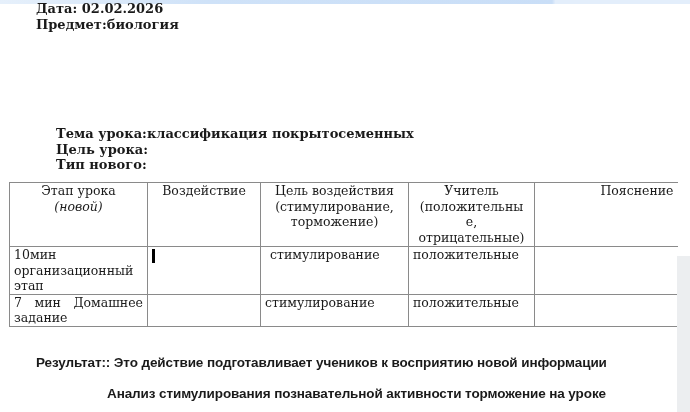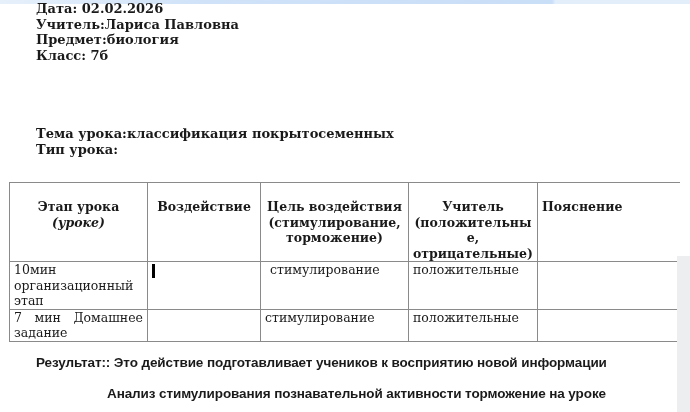--- a/index.html
+++ b/index.html
@@ -13,31 +13,31 @@
       position: absolute; left: 0; top: 0; width: 690px; height: 4px;
       background: linear-gradient(to right, #e6f0fb 0%, #cfe2f8 30%, #c9def7 80%, #e3eefb 80.5%, #e3eefb 100%);
     }
     .side-panel {
       position: absolute; left: 677px; top: 256px; width: 13px; height: 156px;
       background: #eceef0;
     }
     .meta { position: absolute; left: 36px; top: 1px; font-weight: bold; font-size: 13px; line-height: 15.5px; }
     .meta div { white-space: nowrap; }
     .lesson { position: absolute; left: 36px; top: 126px; font-weight: bold; font-size: 13px; line-height: 15.5px; }
-    .lesson div { white-space: nowrap; }
+    .lesson div { white-space: nowrap; margin-left: 20px; }
     table.plan {
       position: absolute; left: 9px; top: 182px;
       border-collapse: collapse; table-layout: fixed;
       font-size: 12.5px; line-height: 15.5px;
     }
     table.plan td, table.plan th {
       border: 1px solid #8a8a8a; vertical-align: top; padding: 0 4px;
     }
-    table.plan th { font-weight: bold; text-align: center; padding-top: 16px; }
-    table.plan th.right-align { text-align: left; border-right: none; }
+    table.plan th { font-weight: normal; text-align: center; padding-top: 0; }
+    table.plan th.right-align { text-align: right; border-right: none; }
     table.plan td.last { border-right: none; }
     .italic { font-style: italic; }
     .bold { font-weight: bold; }
     .justify { text-align: justify; text-align-last: left; }
     .result {
       position: absolute; left: 36px; top: 355px; font-weight: bold;
       font-family: "Liberation Sans", "DejaVu Sans", sans-serif; font-size: 13.5px; white-space: nowrap; letter-spacing: -0.1px;
     }
     .analysis {
       position: absolute; left: 107px; top: 386px; font-weight: bold;
@@ -47,43 +47,42 @@
       display: inline-block; width: 3px; height: 14px; background: #000; margin-top: 2px;
     }
   </style>
 </head>
 <body>
 
 <div class="topbar"></div>
 
 <div class="meta">
   <div>Дата: 02.02.2026</div>
-  <div>Учитель:Лариса Павловна</div>
   <div>Предмет:биология</div>
-  <div>Класс: 7б</div>
 </div>
 
 <div class="lesson">
   <div>Тема урока:классификация покрытосеменных</div>
-  <div>Тип урока:</div>
+  <div>Цель урока:</div>
+  <div>Тип нового:</div>
 </div>
 
 <table class="plan">
   <colgroup>
     <col style="width:138px">
     <col style="width:113px">
     <col style="width:148px">
     <col style="width:126px">
     <col style="width:143px">
   </colgroup>
   <tbody>
       <tr style="height:64px">
     <th>
       <div>Этап урока</div>
-      <div class="italic">(уроке)</div>
+      <div class="italic">(новой)</div>
     </th>
     <th>Воздействие</th>
     <th>Цель воздействия (стимулирование, торможение)</th>
     <th>Учитель (положительны е, отрицательные)</th>
     <th class="right-align">Пояснение</th>
   </tr>
   <tr style="height:47px">
     <td>
           <div>10мин организационный этап</div>
         </td>

